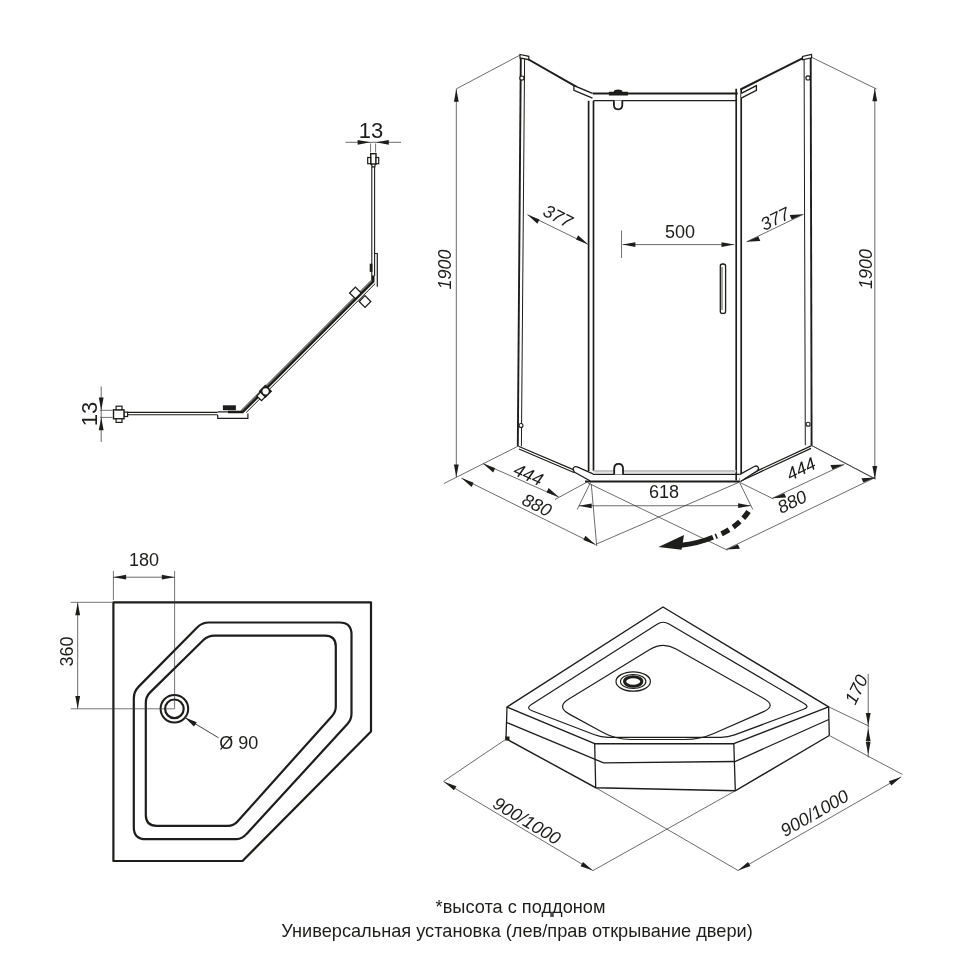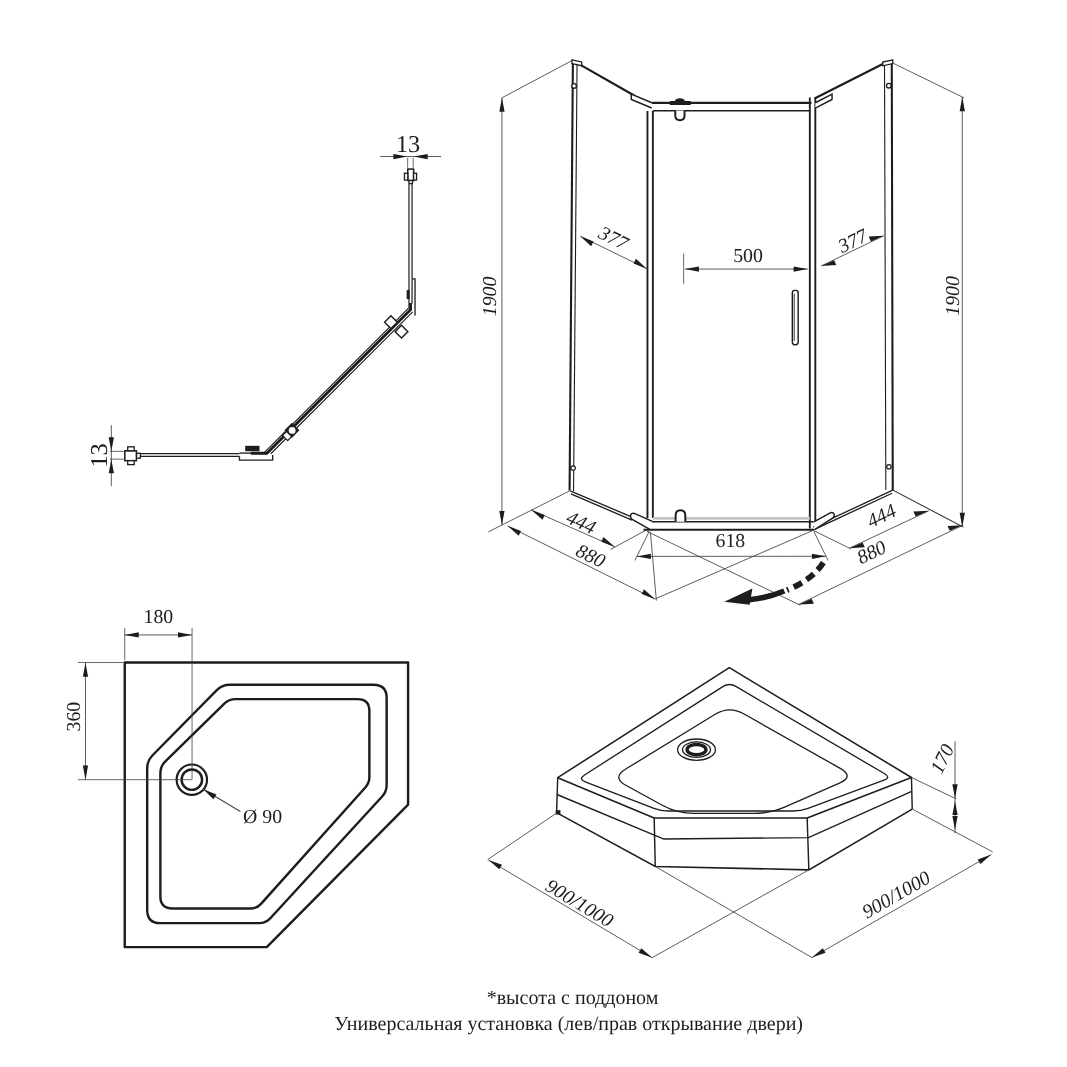--- a/index.html
+++ b/index.html
@@ -1,16 +1,16 @@
 <!DOCTYPE html>
 <html><head>
 <meta charset="utf-8">
 <style>
   html,body{margin:0;padding:0;background:#fff;}
-  .page{width:970px;height:970px;position:relative;background:#ef4444;font-family:Liberation Serif, serif;}
+  .page{width:970px;height:970px;position:relative;background:#ef4444;font-family:Liberation Sans, sans-serif;}
   svg{position:absolute;top:0;left:0;}
   text{fill:#1d1d1b;}
 </style>
 </head>
 <body>
 <div class="page">
 <svg width="970" height="970" viewBox="0 0 970 970">
 <defs>
 </defs>
 <rect x="0" y="0" width="970" height="970" fill="#ffffff"></rect>

